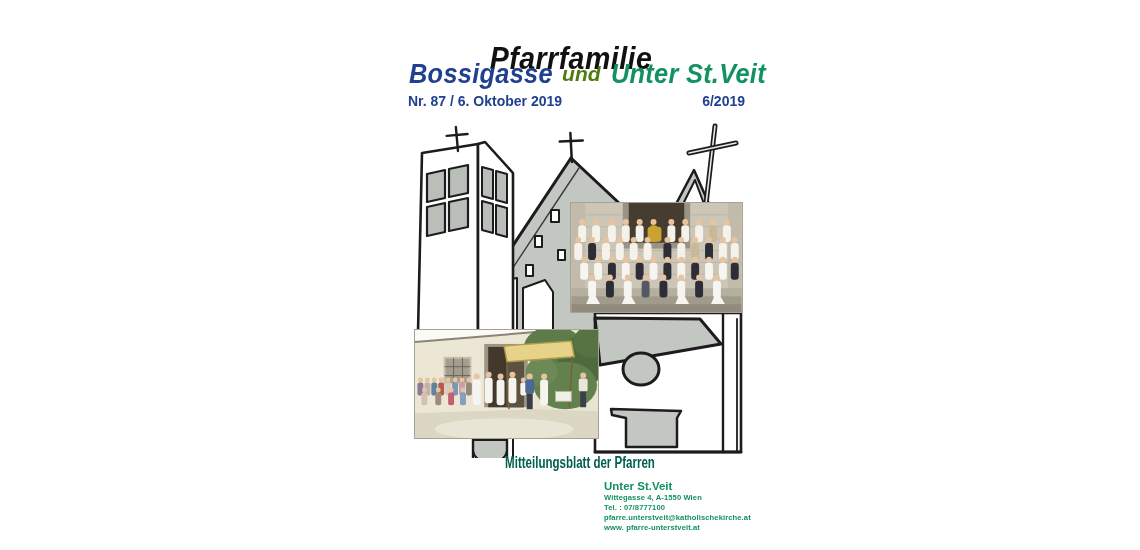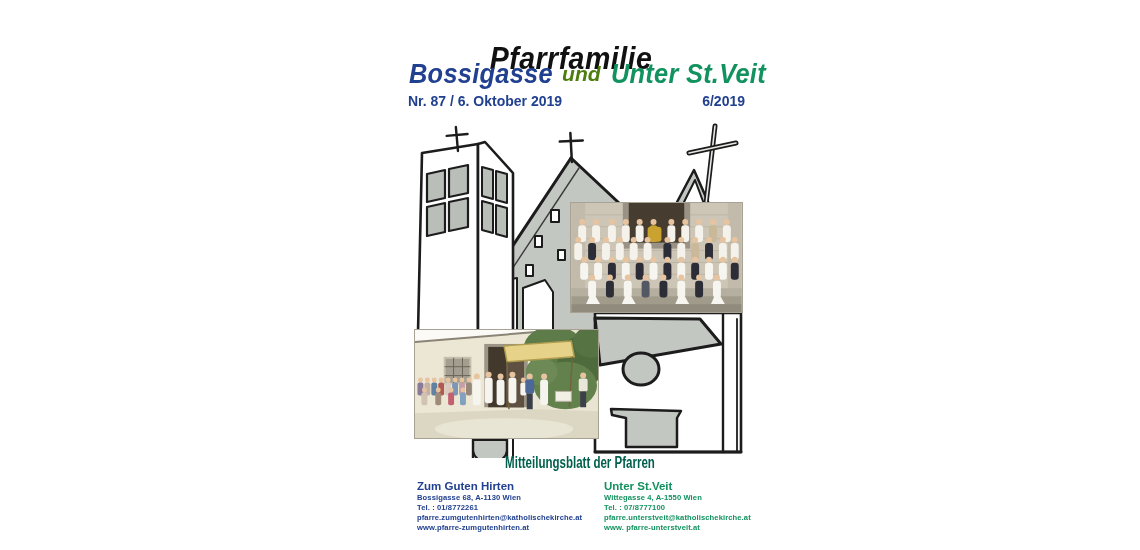--- a/index.html
+++ b/index.html
@@ -280,27 +280,20 @@
       <rect x="142" y="62" width="16" height="10" fill="#f2efe6" stroke="#b8b2a0"></rect>
 
       <circle cx="170" cy="46" r="3" fill="#e7c49f"></circle>
       <rect x="165.5" y="49" width="9" height="13" rx="2" fill="#eae6da"></rect>
       <rect x="167" y="62" width="6" height="16" fill="#3c4048"></rect>
     </svg>
   </div>
 
   <div class="subtitle">Mitteilungsblatt der Pfarren</div>
 
-  <div class="contact contact-left">
-    <div class="cname">Zum Guten Hirten</div>
-    <div class="cline">Bossigasse 68, A-1130 Wien</div>
-    <div class="cline">Tel. : 01/8772261</div>
-    <div class="cline">pfarre.zumgutenhirten@katholischekirche.at</div>
-    <div class="cline">www.pfarre-zumgutenhirten.at</div>
-  </div>
 
   <div class="contact contact-right">
     <div class="cname">Unter St.Veit</div>
     <div class="cline">Wittegasse 4, A-1550 Wien</div>
     <div class="cline">Tel. : 07/8777100</div>
     <div class="cline">pfarre.unterstveit@katholischekirche.at</div>
     <div class="cline">www. pfarre-unterstveit.at</div>
   </div>
 
 </div>

